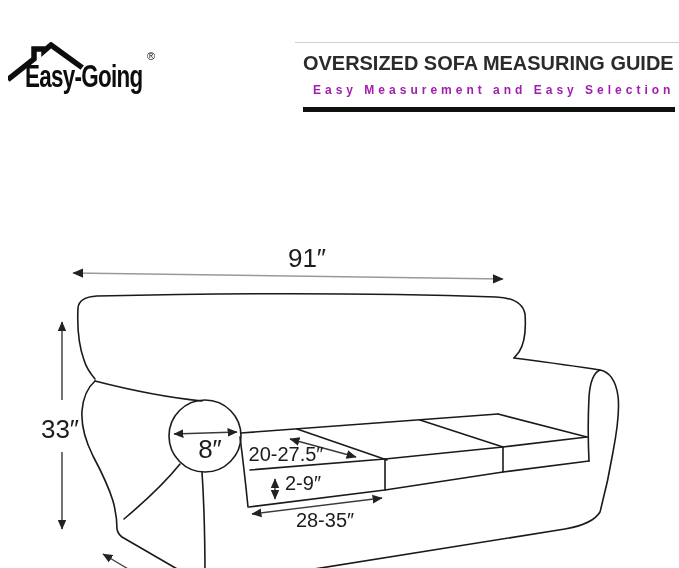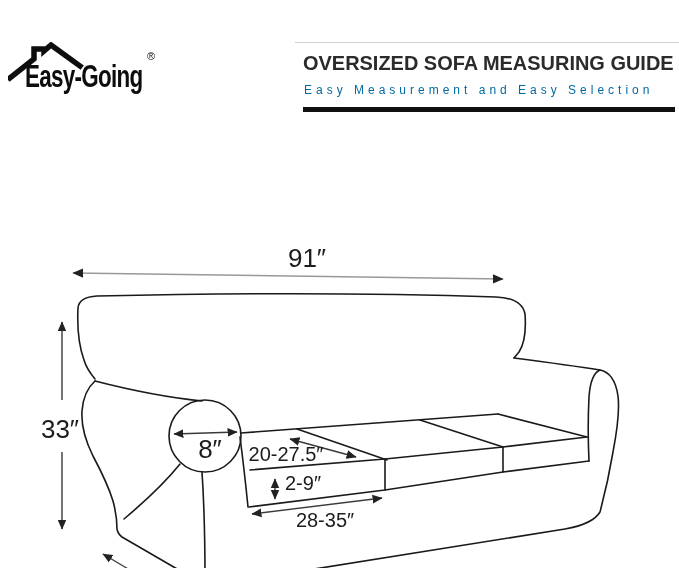--- a/index.html
+++ b/index.html
@@ -16,21 +16,21 @@
     white-space:nowrap;
   }
   .reg-mark{position:absolute;left:139px;top:8px;font-size:11px;font-weight:400;color:#0d0d0d;}
   .header-right{position:absolute;left:303px;top:0;width:372px;height:78px;}
   .rule-top{position:absolute;left:-8px;top:2px;width:384px;height:1px;background:#cfcfcf;}
   .guide-title{
     position:absolute;left:0;top:11px;font-size:21px;font-weight:700;color:#2b2b2b;
     white-space:nowrap;transform:scaleX(.95);transform-origin:left center;
   }
   .guide-subtitle{
-    position:absolute;left:1px;top:43px;font-size:12px;font-weight:400;color:#0369a1;
+    position:absolute;left:10px;top:43px;font-size:12px;font-weight:700;color:#a21caf;
     letter-spacing:4px;white-space:nowrap;
   }
   .rule-bottom{position:absolute;left:0;top:67px;width:372px;height:5px;background:#101010;}
   
   .diagram{position:absolute;left:0;top:0;}
   .sofa{fill:none;stroke:#1a1a1a;stroke-width:1.6;stroke-linecap:round;stroke-linejoin:round;}
   .dim{fill:none;stroke:#3a3a3a;stroke-width:1.4;}
   .dim-light{fill:none;stroke:#999;stroke-width:1.5;}
   .dlabel{fill:#1c1c1c;text-anchor:middle;font-family:"Liberation Sans",sans-serif;}
   .dlabel.big{font-size:26px;}

